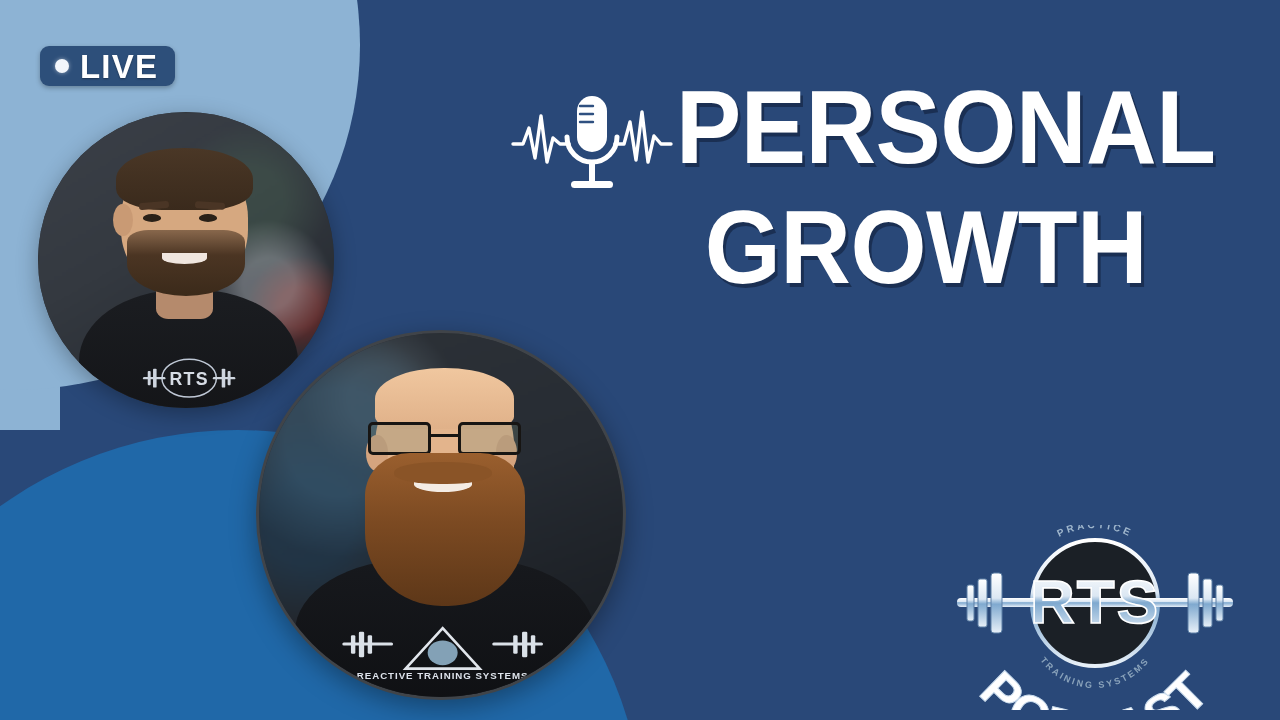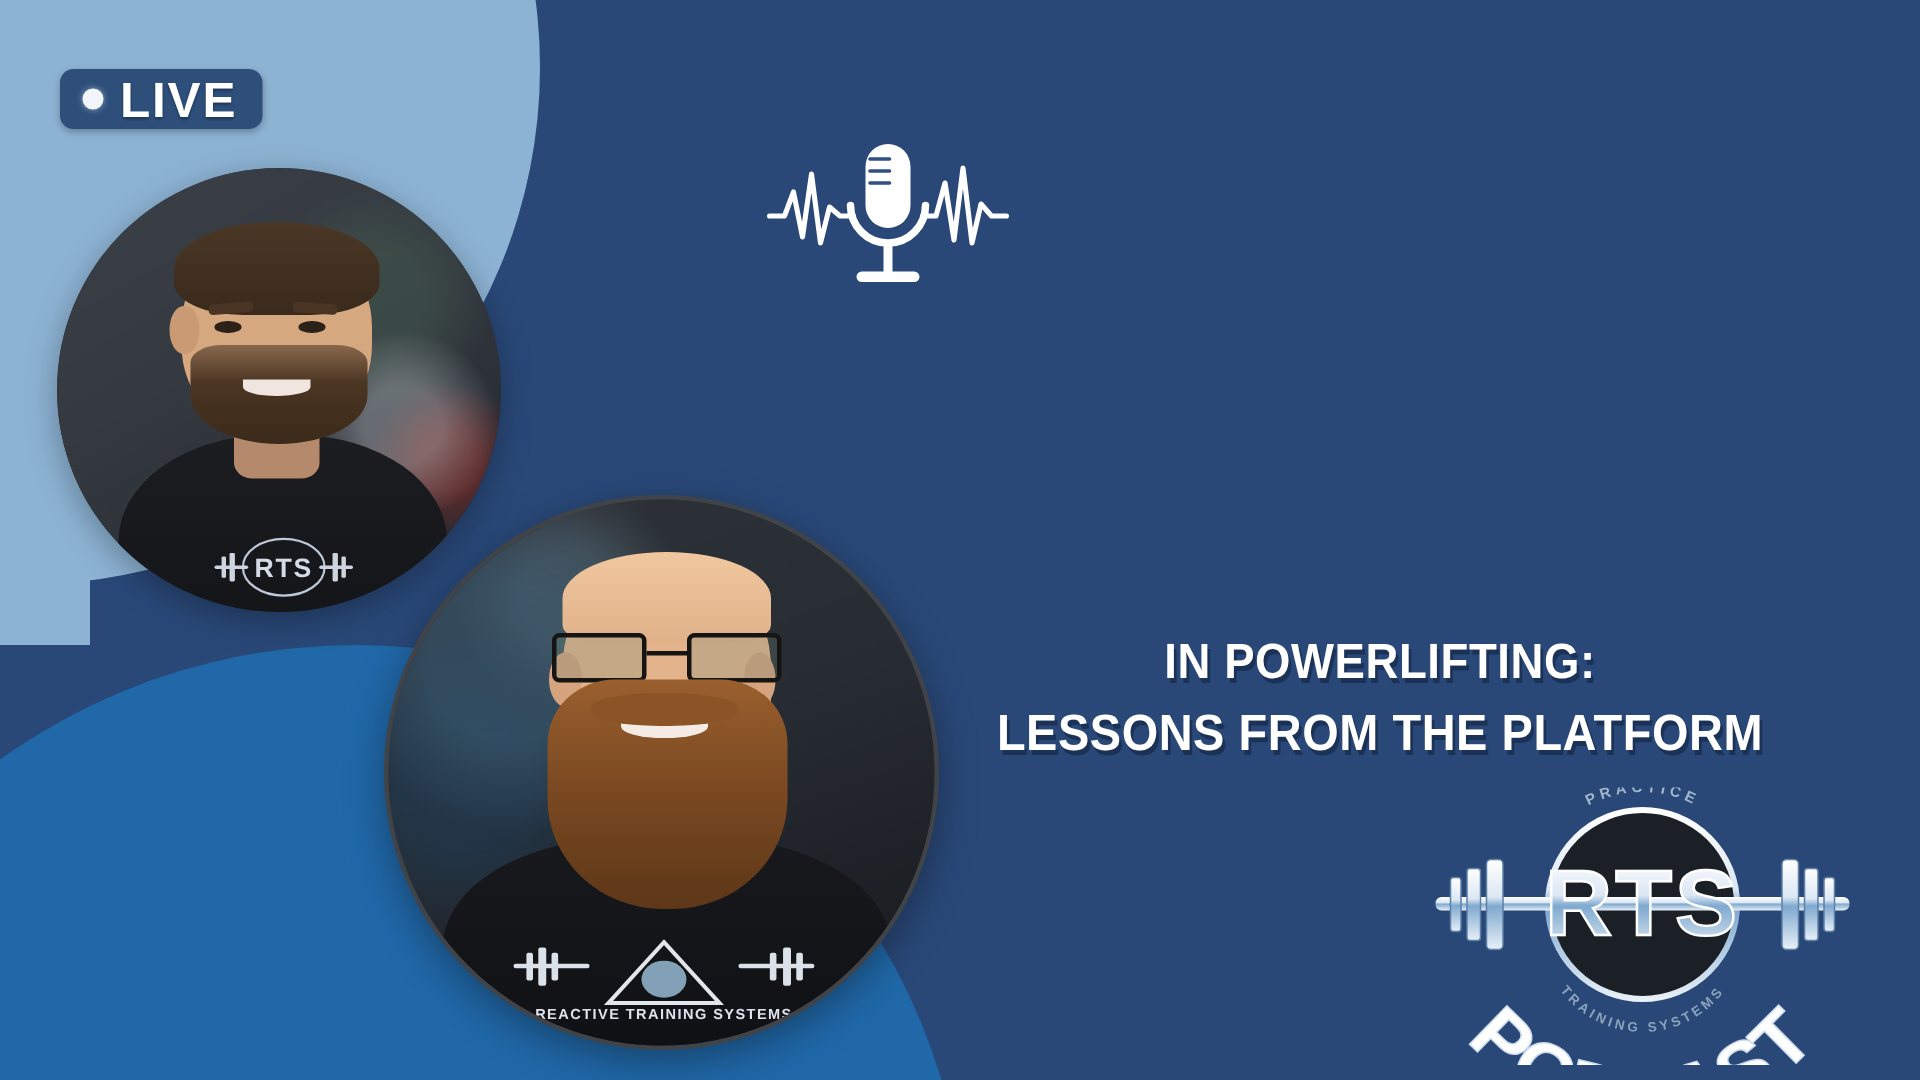--- a/index.html
+++ b/index.html
@@ -360,25 +360,25 @@
     <g stroke="#2f5080" stroke-width="2.4" stroke-linecap="round">
       <line x1="73" y1="24" x2="86" y2="24"></line>
       <line x1="73" y1="32" x2="86" y2="32"></line>
       <line x1="73" y1="40" x2="86" y2="40"></line>
     </g>
     <path d="M60 55 a25 25 0 0 0 50 0" fill="none" stroke="#ffffff" stroke-width="5" stroke-linecap="round"></path>
     <rect x="82" y="78" width="6" height="22" fill="#ffffff"></rect>
     <rect x="64" y="99" width="42" height="7" rx="3.5" fill="#ffffff"></rect>
   </svg>
 
-
-  <div class="subtitle-block">
-    <div class="subtitle-line s1">IN POWERLIFTING:</div>
-    <div class="subtitle-line s2">LESSONS FROM THE PLATFORM</div>
+  <div class="title-block">
+    <div class="title-line l1">PERSONAL</div>
+    <div class="title-line l2">GROWTH</div>
   </div>
+
 
   <svg class="rts-logo" viewBox="0 0 300 185">
     <defs>
       <linearGradient id="chrome" x1="0" y1="0" x2="0" y2="1">
         <stop offset="0%" stop-color="#ffffff"></stop>
         <stop offset="42%" stop-color="#dbe7f3"></stop>
         <stop offset="52%" stop-color="#7fa9cf"></stop>
         <stop offset="100%" stop-color="#e8f0f8"></stop>
       </linearGradient>
       <path id="arcTop" d="M75 78 A75 75 0 0 1 225 78"></path>

